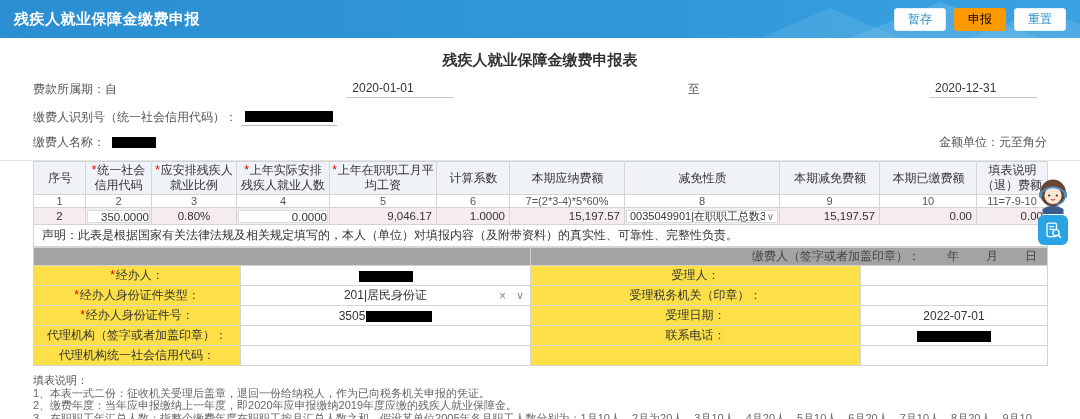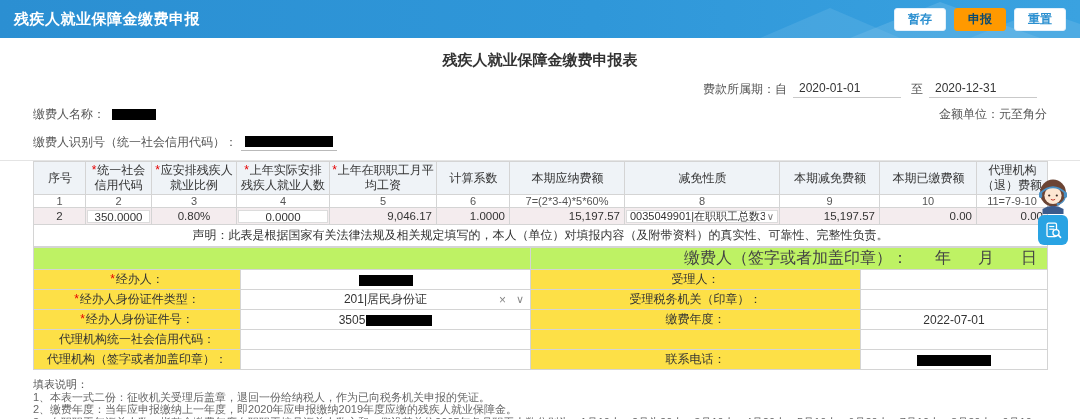--- a/index.html
+++ b/index.html
@@ -6,54 +6,54 @@
   html,body { width:1080px; height:419px; overflow:hidden; background:#fff;
               font-family:"Liberation Sans","DejaVu Sans",sans-serif; }
 
   
   .topbar { position:relative; height:38px; background:linear-gradient(90deg,#2b8fd2 0%,#2f97d9 55%,#3aa2e0 100%);
             display:flex; align-items:center; padding:0 14px; overflow:hidden; }
   .topbar-title { color:#fff; font-size:15px; font-weight:600; letter-spacing:.5px; z-index:2; }
   .topbar-spacer { flex:1; }
   .mountains { position:absolute; right:0; top:0; height:38px; width:320px; opacity:.35; z-index:1; }
   .tb-btn { height:23px; padding:0 13px; margin-left:8px; font-size:12px; line-height:21px;
-            border-radius:3px; cursor:pointer; z-index:2; background:#fff; color:#2a8fd0; border:1px solid #e3f0fa;font-weight:bold; }
-  .tb-btn.primary { background:#ff9900; color:#0c4a6e; border-color:#ff9900; }
+            border-radius:3px; cursor:pointer; z-index:2; background:#fff; color:#2a8fd0; border:1px solid #e3f0fa; }
+  .tb-btn.primary { background:#ff9900; color:#000000; border-color:#ff9900; }
 
   
   .content { position:relative; padding:0 33px; }
   .form-title { text-align:center; font-size:15px; font-weight:bold; color:#333; margin-top:13px; }
-  .period { display:flex; justify-content:flex-end; align-items:flex-end; margin-top:11px; font-size:12px; color:#555; }
+  .period { display:flex; justify-content:space-between; align-items:flex-end; margin-top:11px; font-size:12px; color:#555; }
   .period .dateval { display:inline-block; width:108px; border-bottom:1px solid #c9c9c9;
                      padding:0 6px 2px; margin:0 10px 0 6px; color:#333; }
   .field-line { margin-top:11px; font-size:12px; color:#555; display:flex; align-items:center; }
   .field-line.between { justify-content:space-between; margin-top:8px; }
   .redact { display:inline-block; background:#000; height:11px; vertical-align:middle; }
   .u-wrap { display:inline-block; border-bottom:1px solid #b9b9b9; padding:0 4px 2px; margin-left:4px; }
   .section-divider { height:1px; background:#e4e4e4; margin:9px -33px 0; }
 
   
   table { width:1014px; border-collapse:collapse; table-layout:fixed; }
   .main-table { margin-top:0; }
   .main-table th, .main-table td { border:1px solid #d4d4d4; font-weight:normal; }
   .main-table th { background:#eff3f7; color:#333; font-size:12px; height:30px; line-height:1.25; padding:1px 2px; text-align:center; }
   .idx-row td { height:13px; font-size:11px; color:#555; text-align:center; background:#fff; padding:0 2px; }
   .val-row td { height:17px; font-size:11.5px; color:#333; background:#f4ecee; padding:0 4px; text-align:center; }
   .val-row td.num { text-align:right; }
   .val-row td.pad1 { padding:1px; }
-  .white-box { background:#fff; border:1px solid #dcdcdc; height:13px; line-height:13px; font-size:11.5px; text-align:center; }
+  .white-box { background:#fff; border:1px solid #dcdcdc; height:13px; line-height:13px; font-size:11.5px; text-align:right; }
   .dd-box { background:#fff; border:1px solid #dcdcdc; height:13px; line-height:13px; font-size:11px;
             display:flex; align-items:center; padding:0 3px; white-space:nowrap; overflow:hidden; }
   .dd-box .dd-text { flex:1; overflow:hidden; text-align:left; }
   .chev { color:#777; font-size:10px; margin-left:2px; flex:0 0 auto; }
-  .decl-row td { height:18px; background:#fff; font-size:12px; color:#333; text-align:center; padding:2px 8px; }
+  .decl-row td { height:18px; background:#fff; font-size:12px; color:#333; text-align:left; padding:2px 8px; }
   .star { color:#e60000; margin-right:1px; }
 
   .info-table th, .info-table td { border:1px solid #d4d4d4; font-weight:normal; }
-  .sig-row td { height:15px; background:#bef264; font-size:16px; color:#444; }
+  .sig-row td { height:15px; background:#a3a3a3; font-size:12px; color:#444; }
   .sig-cell { text-align:right; padding-right:10px; }
   .sig-cell span.ymd { margin-left:27px; }
   .info-table td.lbl { background:#fde047; font-size:12px; color:#333; text-align:center; height:15px; padding:1px 2px; }
   .info-table td.val { background:#fff; font-size:12px; color:#333; text-align:center; padding:0 6px; position:relative; }
   .info-table td.val.center { text-align:center; }
   .val-icons { position:absolute; right:6px; top:0; height:100%; display:flex; align-items:center; color:#888; font-size:11px; }
   .val-icons .x { margin-right:10px; font-size:12px; }
 
   
   .footnotes { margin-top:8px; font-size:11px; color:#666; line-height:12.6px; }
@@ -84,31 +84,31 @@
 
   <div class="form-title">残疾人就业保障金缴费申报表</div>
 
   <div class="period">
     <span>费款所属期：自</span>
     <span class="dateval">2020-01-01</span>
     <span>至</span>
     <span class="dateval">2020-12-31</span>
   </div>
 
+  <div class="field-line">
+    <span>缴费人识别号（统一社会信用代码）：</span>
+    <span class="u-wrap"><span class="redact" style="width:88px;"></span></span>
+  </div>
+
   <div class="field-line between">
     <span>
       <span>缴费人名称：</span>
       <span class="redact" style="width:44px;margin-left:4px;"></span>
     </span>
     <span>金额单位：元至角分</span>
-  </div>
-
-  <div class="field-line">
-    <span>缴费人识别号（统一社会信用代码）：</span>
-    <span class="u-wrap"><span class="redact" style="width:88px;"></span></span>
   </div>
 
   <div class="section-divider"></div>
 
   <table class="main-table">
     <colgroup>
       <col style="width:52px">
         <col style="width:66px">
         <col style="width:85px">
         <col style="width:93px">
@@ -125,21 +125,21 @@
       <th><span class="star"></span><span>序号</span></th>
       <th><span class="star">*</span><span>统一社会信用代码</span></th>
       <th><span class="star">*</span><span>应安排残疾人就业比例</span></th>
       <th><span class="star">*</span><span>上年实际安排残疾人就业人数</span></th>
       <th><span class="star">*</span><span>上年在职职工月平均工资</span></th>
       <th><span class="star"></span><span>计算系数</span></th>
       <th><span class="star"></span><span>本期应纳费额</span></th>
       <th><span class="star"></span><span>减免性质</span></th>
       <th><span class="star"></span><span>本期减免费额</span></th>
       <th><span class="star"></span><span>本期已缴费额</span></th>
-      <th><span class="star"></span><span>代理机构（退）费额</span></th>
+      <th><span class="star"></span><span>填表说明（退）费额</span></th>
     </tr>
     <tr class="idx-row">
       <td>1</td>
       <td>2</td>
       <td>3</td>
       <td>4</td>
       <td>5</td>
       <td>6</td>
       <td>7=(2*3-4)*5*60%</td>
       <td>8</td>
@@ -203,34 +203,34 @@
               <span class="x">×</span>
               <span>∨</span>
             </span>
       </td>
       <td class="lbl"><span>受理税务机关（印章）：</span></td>
       <td class="val"></td>
     </tr>
     <tr>
       <td class="lbl"><span class="star">*</span><span>经办人身份证件号：</span></td>
       <td class="val"><span>3505</span><span class="redact" style="width:66px;margin-left:1px;"></span></td>
-      <td class="lbl"><span>缴费年度：</span></td>
+      <td class="lbl"><span>受理日期：</span></td>
       <td class="val center">2022-07-01</td>
-    </tr>
-    <tr>
-      <td class="lbl"><span>代理机构统一社会信用代码：</span></td>
-      <td class="val"></td>
-      <td class="lbl"></td>
-      <td class="val"></td>
     </tr>
     <tr>
       <td class="lbl"><span>代理机构（签字或者加盖印章）：</span></td>
       <td class="val"></td>
       <td class="lbl"><span>联系电话：</span></td>
       <td class="val center"><span class="redact" style="width:74px;"></span></td>
+    </tr>
+    <tr>
+      <td class="lbl"><span>代理机构统一社会信用代码：</span></td>
+      <td class="val"></td>
+      <td class="lbl"></td>
+      <td class="val"></td>
     </tr>
   </tbody>
     </table>
 
   <div class="footnotes">
     <div class="fn-title">填表说明：</div>
     <div>1、本表一式二份：征收机关受理后盖章，退回一份给纳税人，作为已向税务机关申报的凭证。</div>
     <div>2、缴费年度：当年应申报缴纳上一年度，即2020年应申报缴纳2019年度应缴的残疾人就业保障金。</div>
     <div>3、在职职工年汇总人数：指整个缴费年度在职职工按月汇总人数之和。假设某单位2005年各月职工人数分别为：1月10人，2月为20人，3月10人，4月20人，5月10人，6月20人，7月10人，8月20人，9月10人，10月20人，11月10人，12月20人；该单位在职职工年汇总人数=10+20+10+20+10+20+10+20+10+20+10+20=180人。</div>
 

